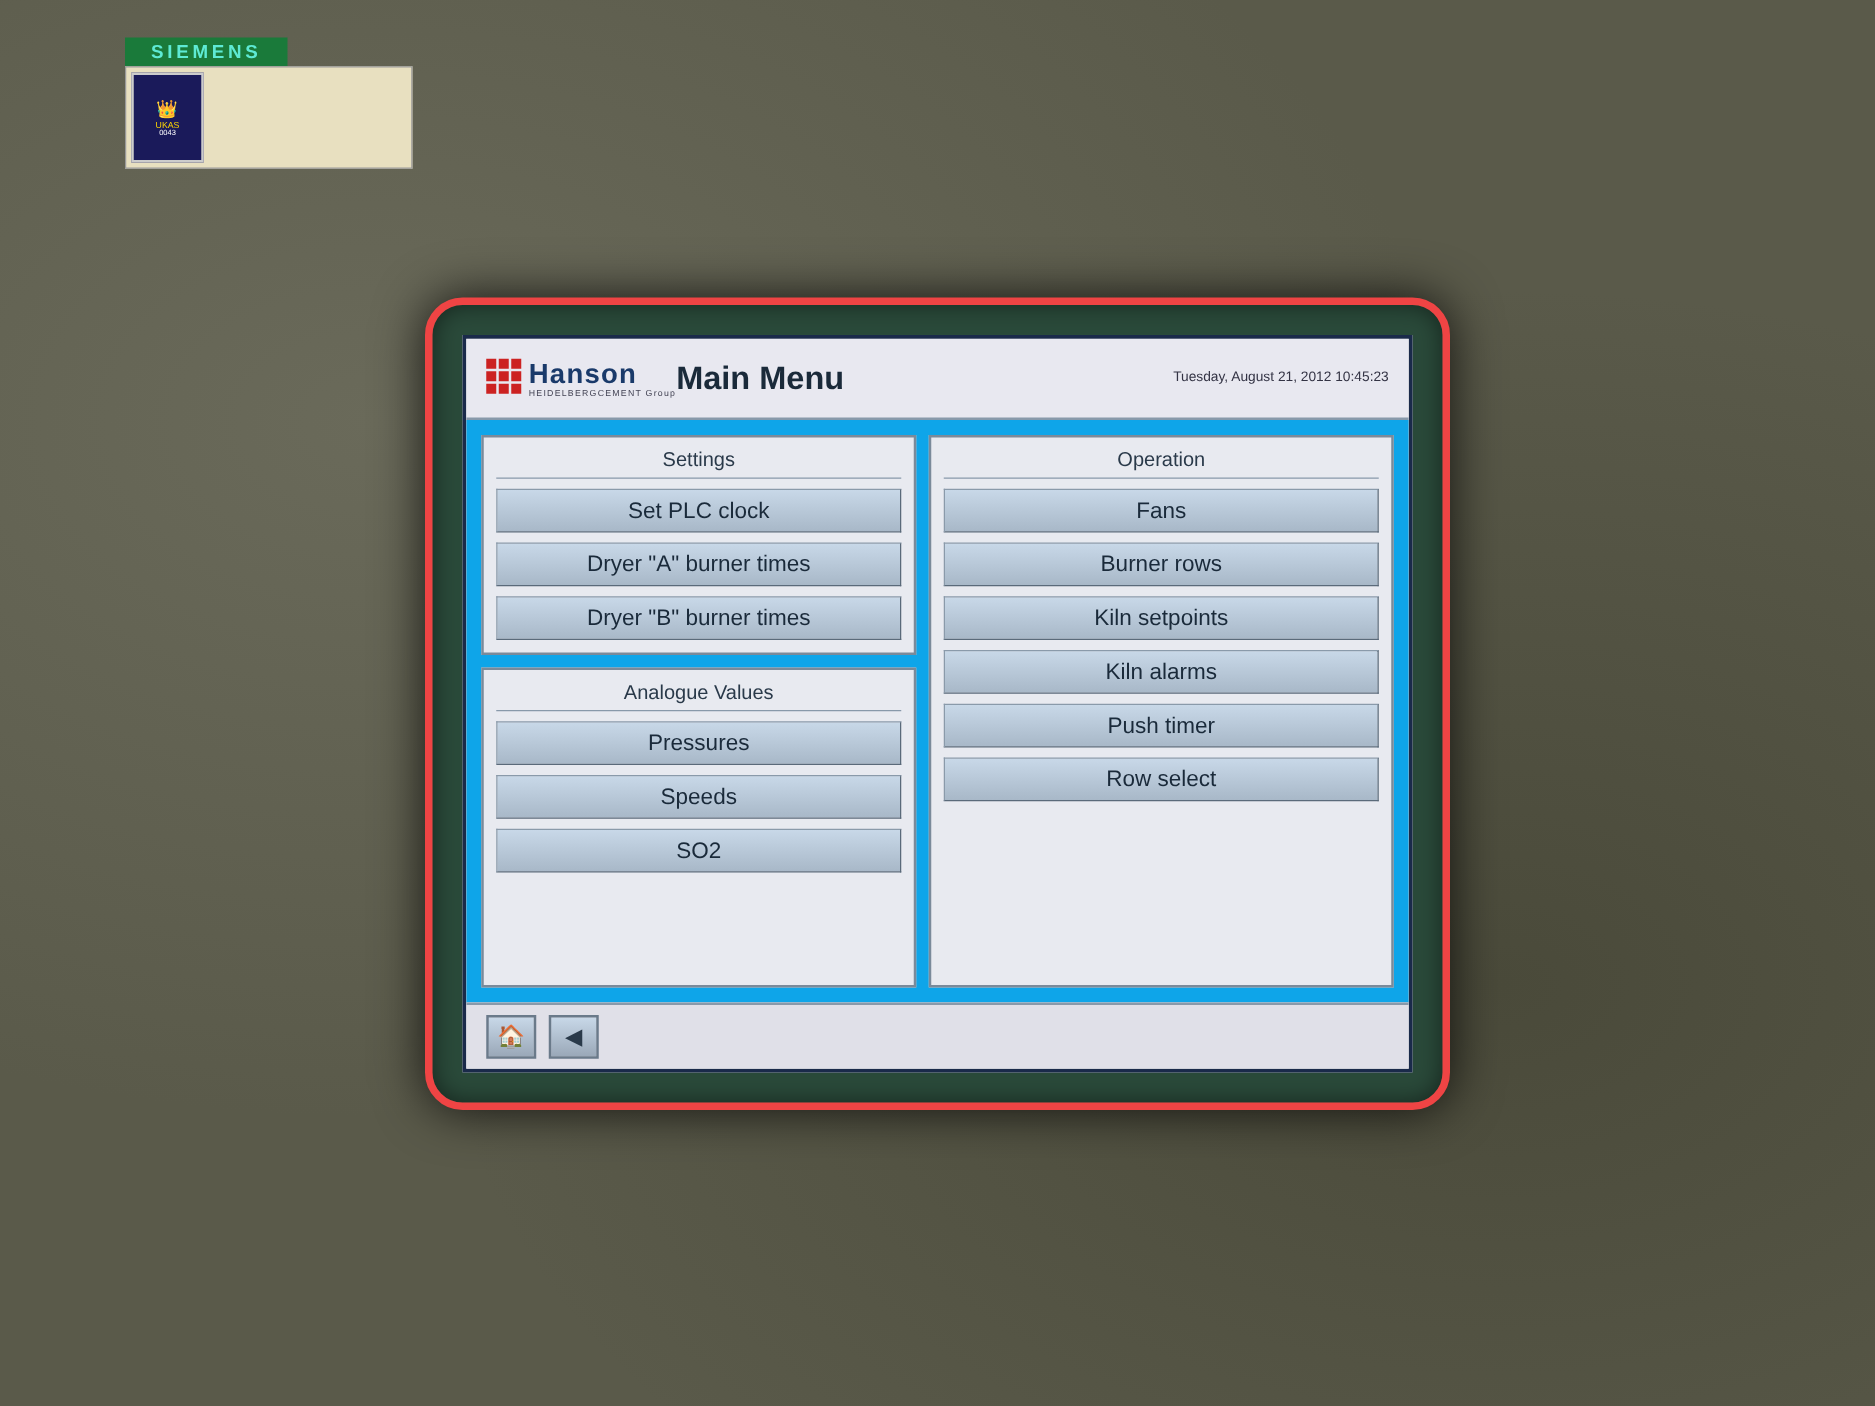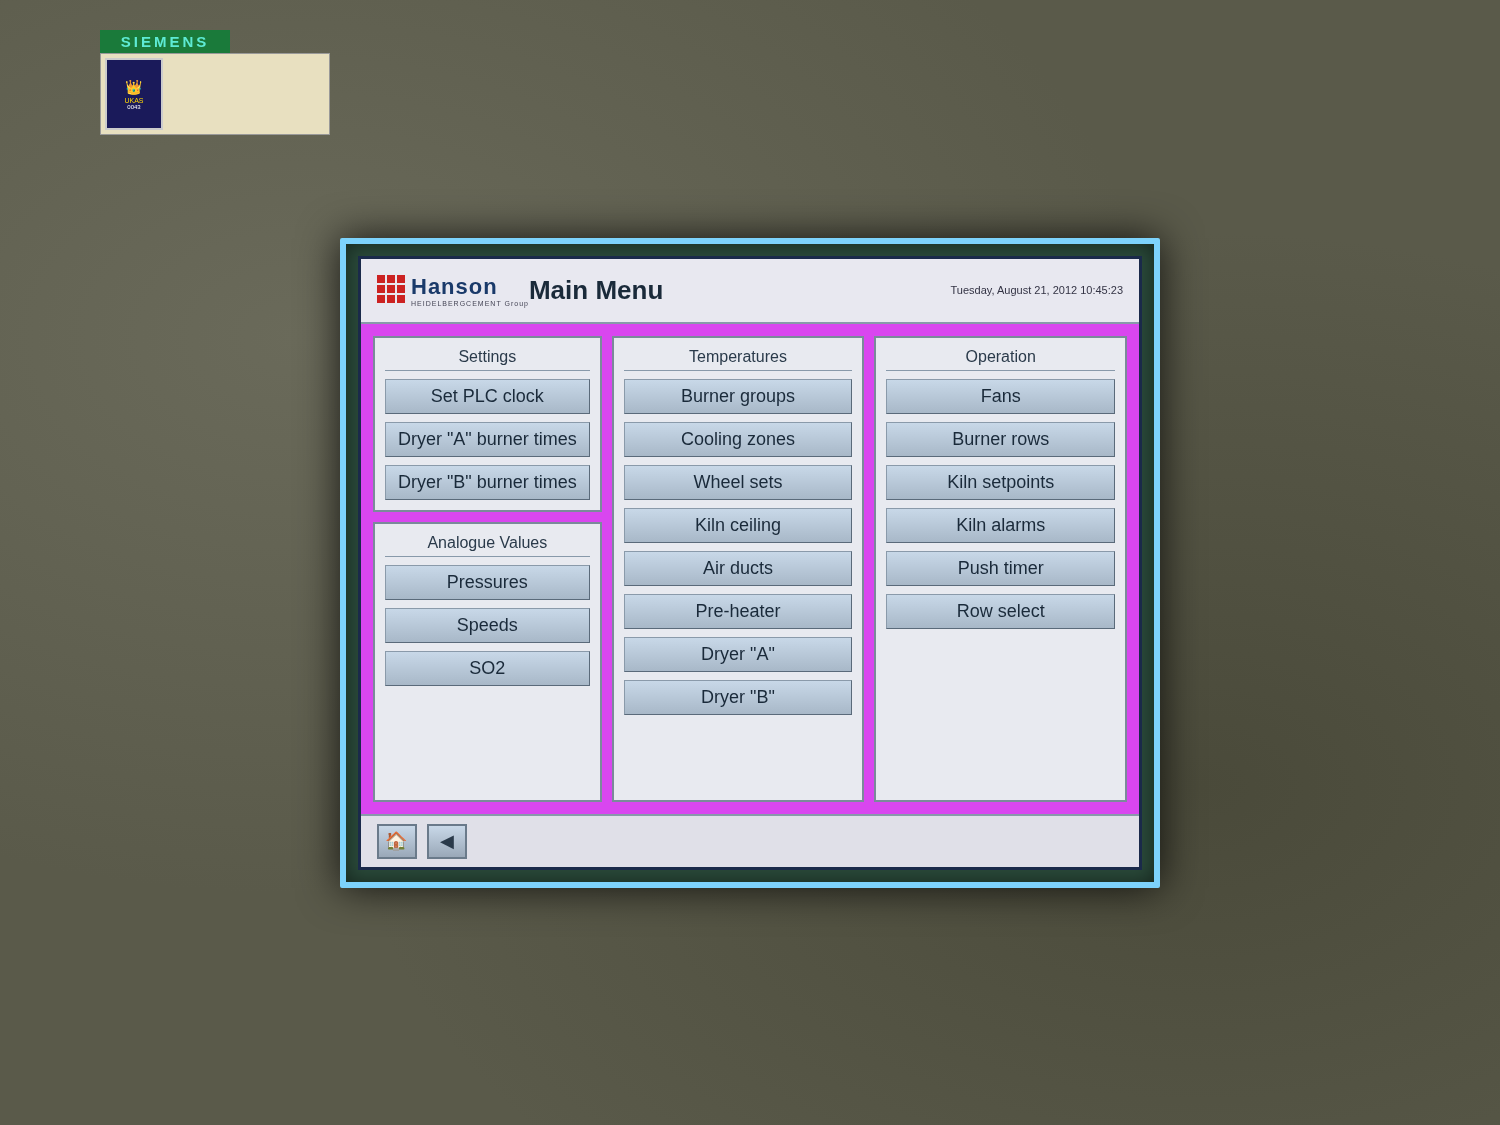--- a/index.html
+++ b/index.html
@@ -22,24 +22,24 @@
       background-image: 
         radial-gradient(ellipse at 20% 30%, #6a6a5a 0%, transparent 50%),
         radial-gradient(ellipse at 80% 70%, #4a4a3a 0%, transparent 50%);
     }
 
     .monitor-outer {
       position: relative;
       width: 820px;
       height: 650px;
       background: #2a4a3a;
-      border-radius: 2px;
-      border: 6px solid #7dd3fc;
+      border-radius: 30px;
+      border: 6px solid #ef4444;
       box-shadow: 0 0 40px rgba(0,0,0,0.8), inset 0 0 20px rgba(0,0,0,0.5);
-      padding: 12px;
+      padding: 24px;
       display: flex;
       flex-direction: column;
     }
 
     .screen {
       flex: 1;
       background: #f0f0f0;
       border: 3px solid #1a2a4a;
       display: flex;
       flex-direction: column;
@@ -107,21 +107,21 @@
 
     .top-right-area {
       display: flex;
       flex-direction: column;
       align-items: flex-start;
       margin-left: 35px;
     }
 
     .content-area {
       flex: 1;
-      background: #d946ef;
+      background: #0ea5e9;
       padding: 12px;
       display: flex;
       gap: 10px;
     }
 
     .column {
       flex: 1;
       background: #e8eaf0;
       border: 2px solid #7a8a9a;
       display: flex;
@@ -242,31 +242,20 @@
         </div>
 
         <div class="column" style="flex:1;">
           <div class="col-header">Analogue Values</div>
           <div class="menu-btn">Pressures</div>
           <div class="menu-btn">Speeds</div>
           <div class="menu-btn">SO2</div>
         </div>
       </div>
 
-      <div class="column">
-        <div class="col-header">Temperatures</div>
-        <div class="menu-btn">Burner groups</div>
-        <div class="menu-btn">Cooling zones</div>
-        <div class="menu-btn">Wheel sets</div>
-        <div class="menu-btn">Kiln ceiling</div>
-        <div class="menu-btn">Air ducts</div>
-        <div class="menu-btn">Pre-heater</div>
-        <div class="menu-btn">Dryer "A"</div>
-        <div class="menu-btn">Dryer "B"</div>
-      </div>
 
       <div class="column">
         <div class="col-header">Operation</div>
         <div class="menu-btn">Fans</div>
         <div class="menu-btn">Burner rows</div>
         <div class="menu-btn">Kiln setpoints</div>
         <div class="menu-btn">Kiln alarms</div>
         <div class="menu-btn">Push timer</div>
         <div class="menu-btn">Row select</div>
       </div>

